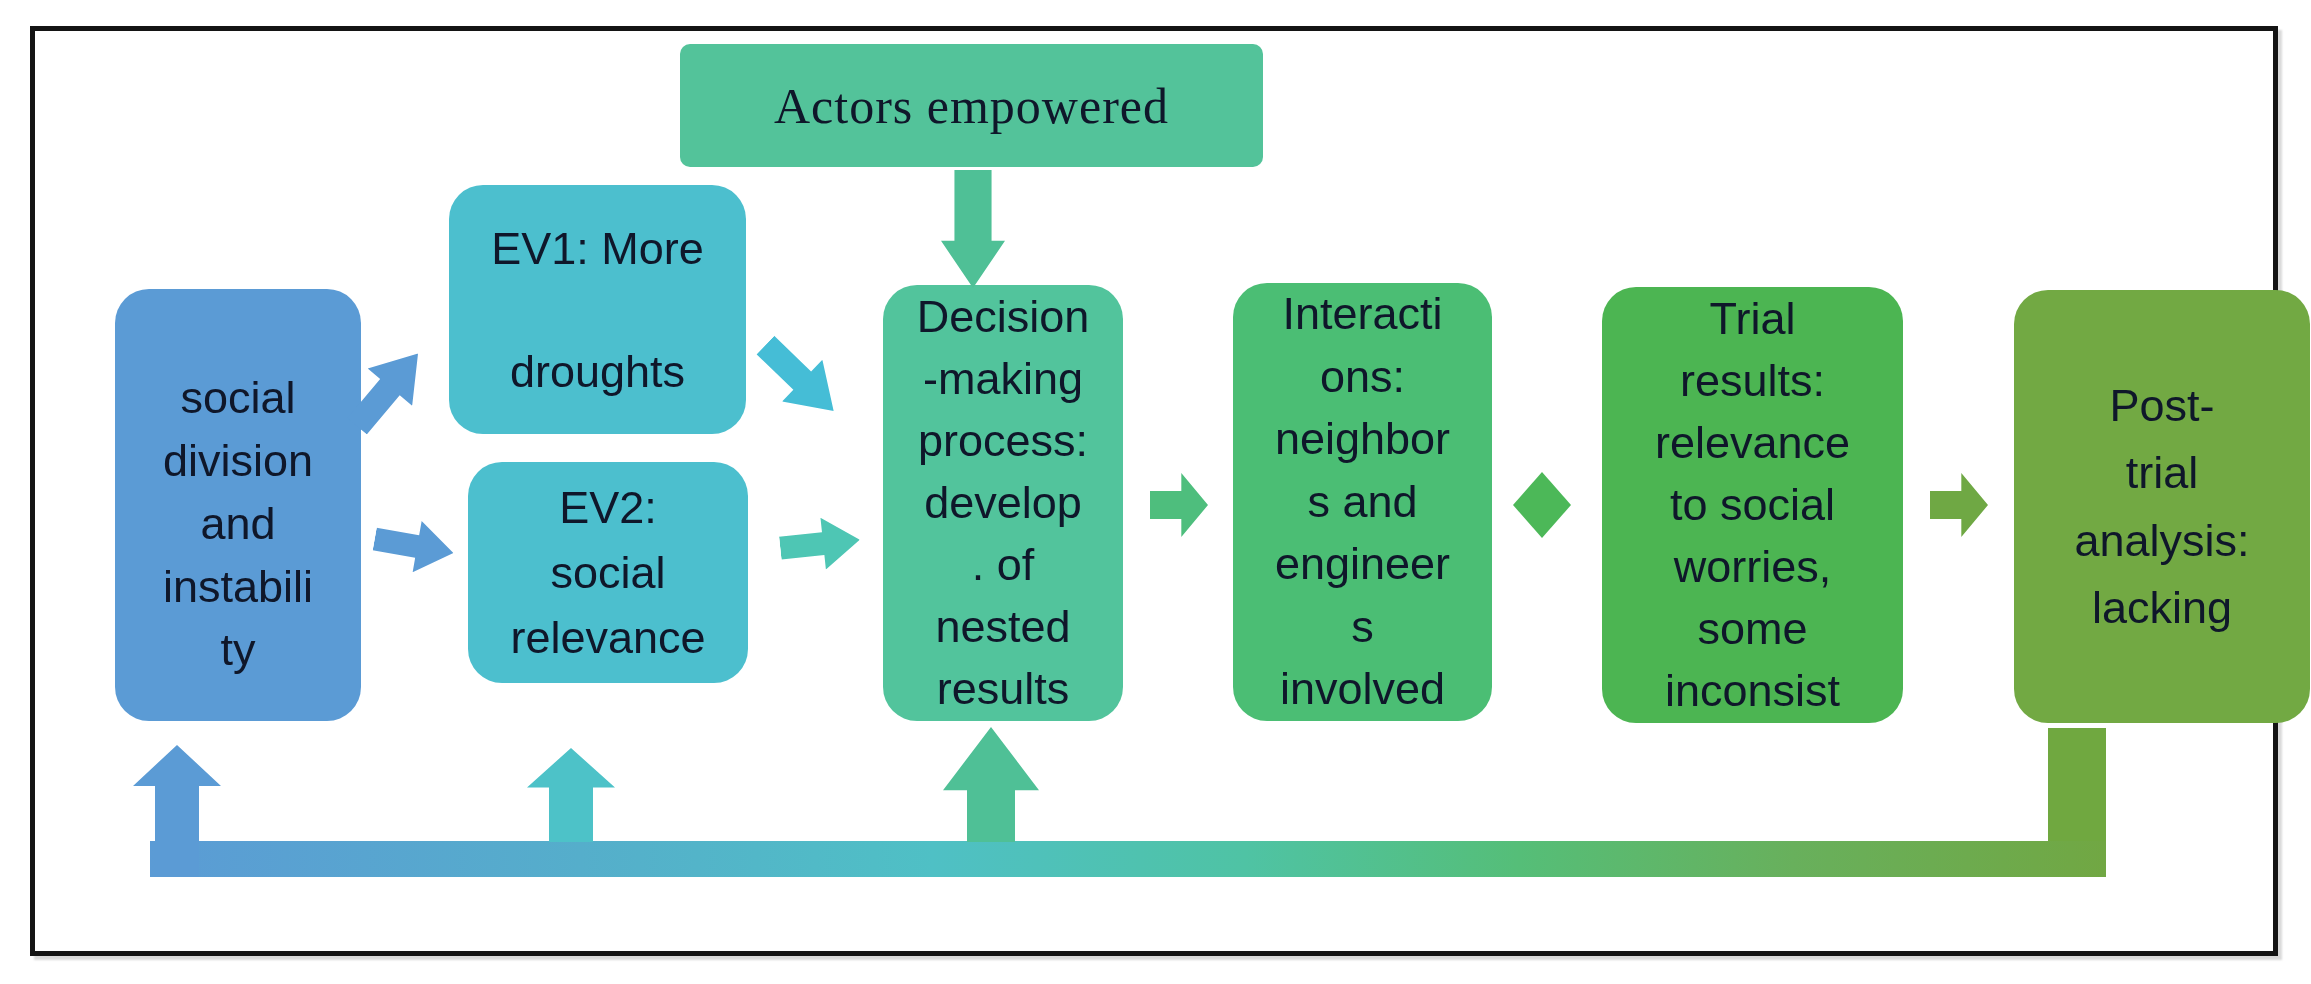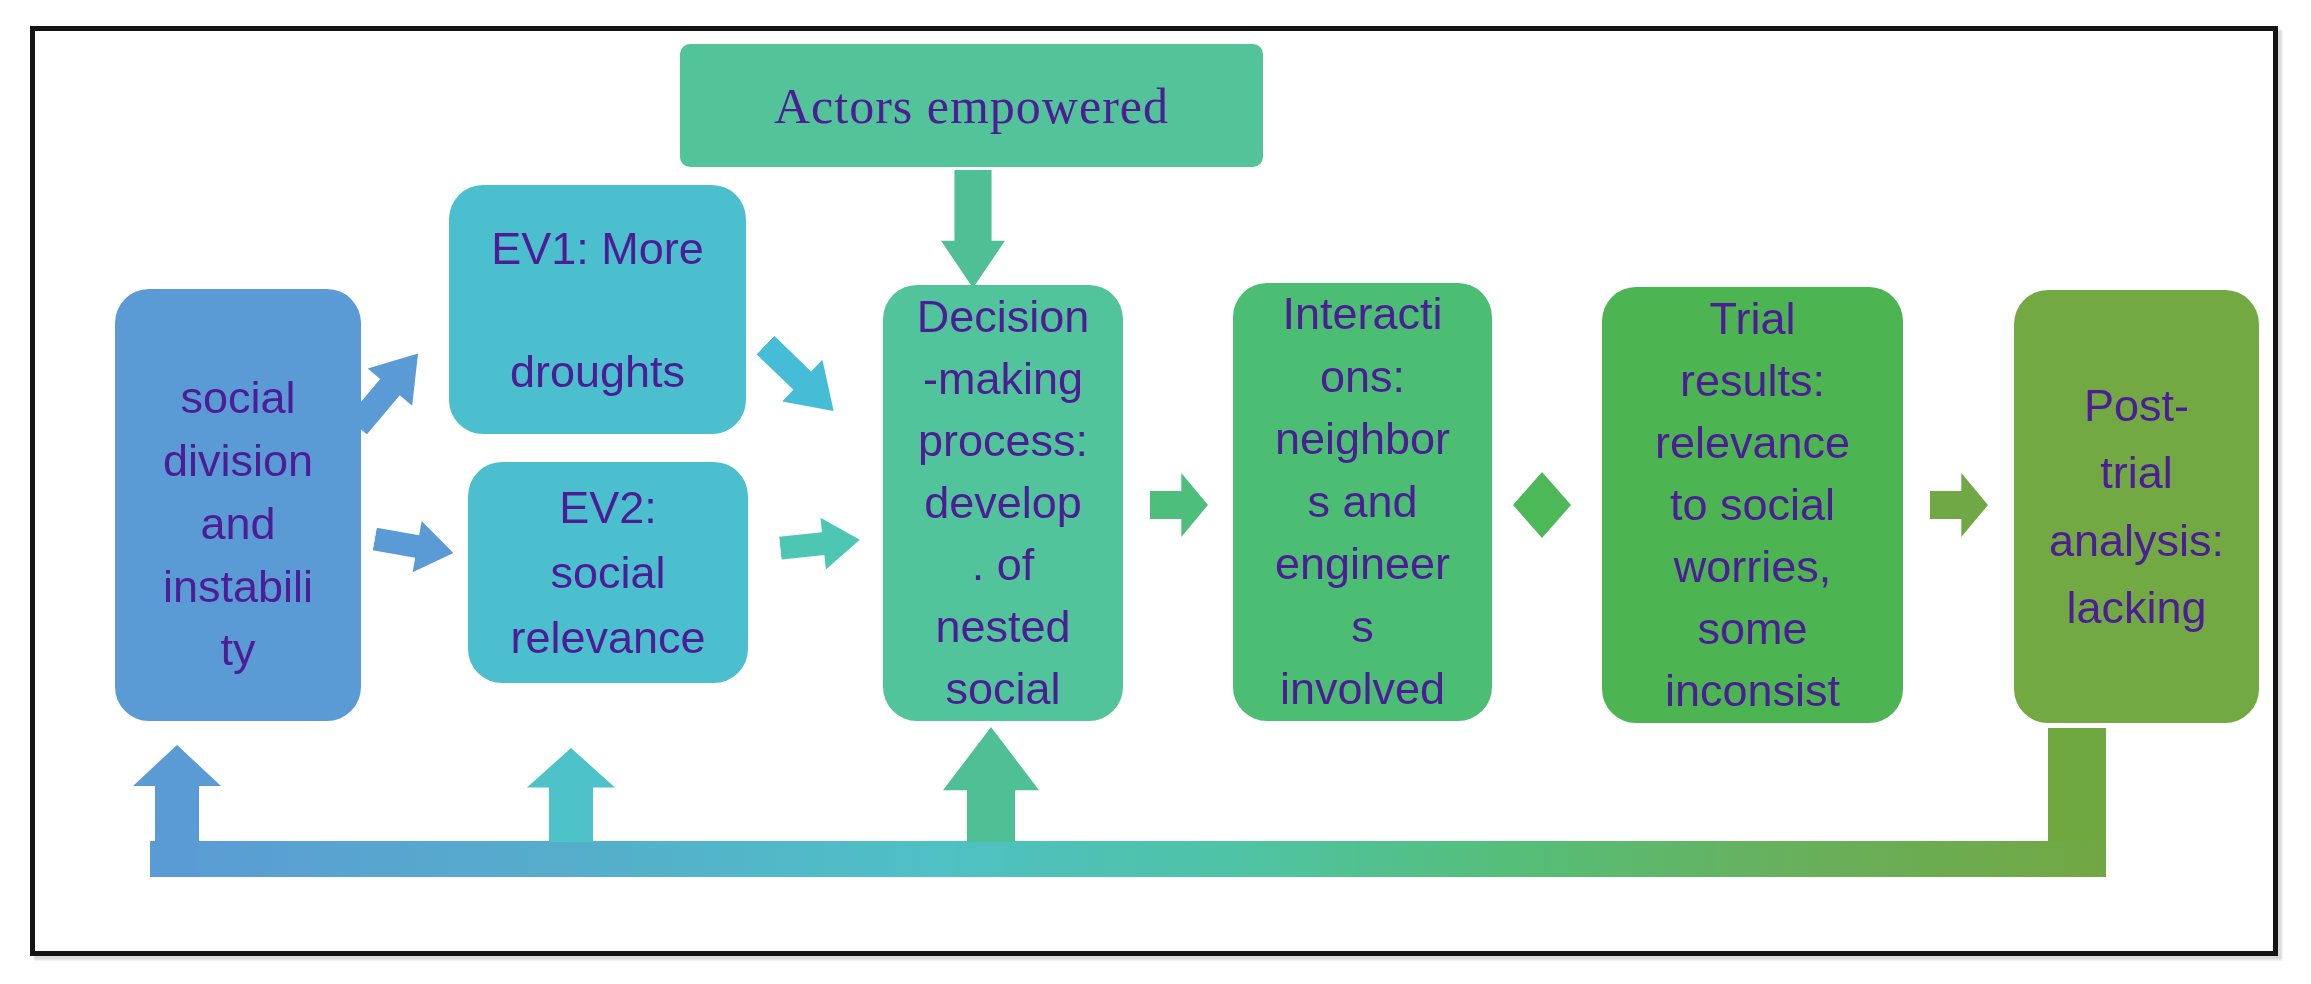--- a/index.html
+++ b/index.html
@@ -1,34 +1,34 @@
 <!DOCTYPE html>
 <html><head>
 <meta charset="utf-8">
 <style>
   html,body{margin:0;padding:0;background:#ffffff;}
   .canvas{position:relative;width:2311px;height:984px;background:#ffffff;overflow:hidden;
           font-family:"Liberation Sans",sans-serif;}
   .frame{position:absolute;left:30px;top:26px;width:2238px;height:920px;
          border:5px solid #141414;background:#ffffff;box-shadow:4px 4px 2px rgba(0,0,0,.15);}
   .node{position:absolute;display:flex;flex-direction:column;align-items:center;justify-content:center;
-        color:#4c1d95;text-align:center;white-space:pre-line;border-radius:34px;}
+        color:#0f172a;text-align:center;white-space:pre-line;border-radius:34px;}
   .node .body{margin:0;}
   
   .n-actors{left:680px;top:44px;width:583px;height:123px;background:#53C39A;border-radius:10px;
             font-family:"Liberation Serif",serif;font-size:50px;letter-spacing:1px;line-height:1.2;}
   .n-setting{left:115px;top:289px;width:246px;height:432px;background:#5B9BD5;font-size:45px;line-height:1.4;}
   .n-setting .body{margin-top:36px;}
   .n-ev1{left:449px;top:185px;width:297px;height:249px;background:#4CBFCE;font-size:45px;line-height:1.4;}
   .n-ev1 .body{margin-top:60px;}
   .n-ev2{left:468px;top:462px;width:280px;height:221px;background:#4CBFCE;font-size:45px;line-height:1.45;}
   .n-decision{left:883px;top:285px;width:240px;height:436px;background:#52C49C;font-size:45px;line-height:1.38;}
   .n-interactions{left:1233px;top:283px;width:259px;height:438px;background:#4BBE74;font-size:45px;line-height:1.39;}
   .n-trial{left:1602px;top:287px;width:301px;height:436px;background:#4CB552;font-size:45px;line-height:1.38;}
-  .n-posttrial{left:2014px;top:290px;width:245px;height:433px;background:#72A943;font-size:45px;line-height:1.5;}
+  .n-posttrial{left:2014px;top:290px;width:296px;height:433px;background:#72A943;font-size:45px;line-height:1.5;}
   
   .shape{position:absolute;}
   .arrow-down{left:941px;top:170px;width:64px;height:118px;background:#4FC096;
               clip-path:polygon(21% 0,79% 0,79% 60%,100% 60%,50% 100%,0 60%,21% 60%);}
   .blockR{clip-path:polygon(0 28%,54% 28%,54% 0,100% 50%,54% 100%,54% 72%,0 72%);}
   .a-set-ev1{left:340px;top:361px;width:95px;height:58px;background:#5B9BD5;transform:rotate(-50deg);}
   .a-set-ev2{left:374px;top:520px;width:80px;height:52px;background:#5B9BD5;transform:rotate(10deg);}
   .a-ev1-dec{left:752px;top:349px;width:95px;height:58px;background:#45BDD6;transform:rotate(44deg);}
   .a-ev2-dec{left:780px;top:518px;width:80px;height:52px;background:#4EC6B4;transform:rotate(-6deg);}
   .a-dec-int{left:1150px;top:473px;width:58px;height:64px;background:#4EBE7D;}
@@ -75,21 +75,21 @@
 relevance</span>
   </div>
 
   <div class="node n-decision">
     <span>Decision
 -making
 process:
 develop
 . of
 nested
-social</span>
+results</span>
   </div>
 
   <div class="node n-interactions">
     <span>Interacti
 ons:
 neighbor
 s and
 engineer
 s
 involved</span>

